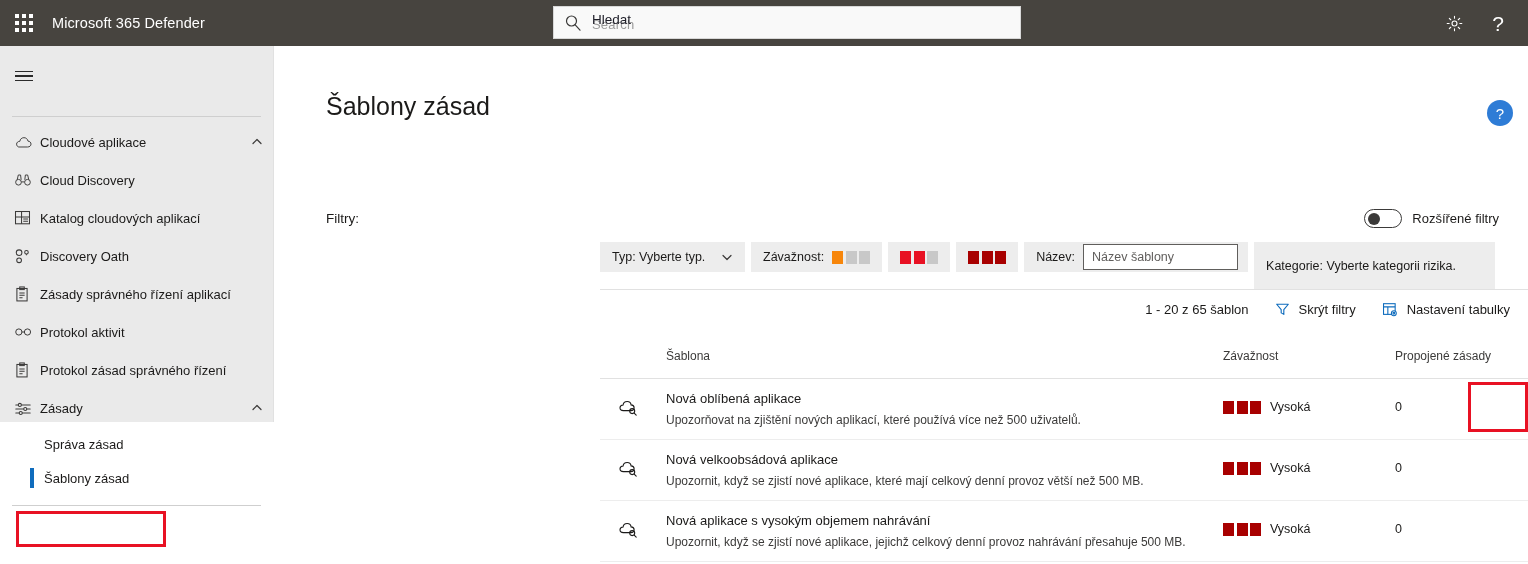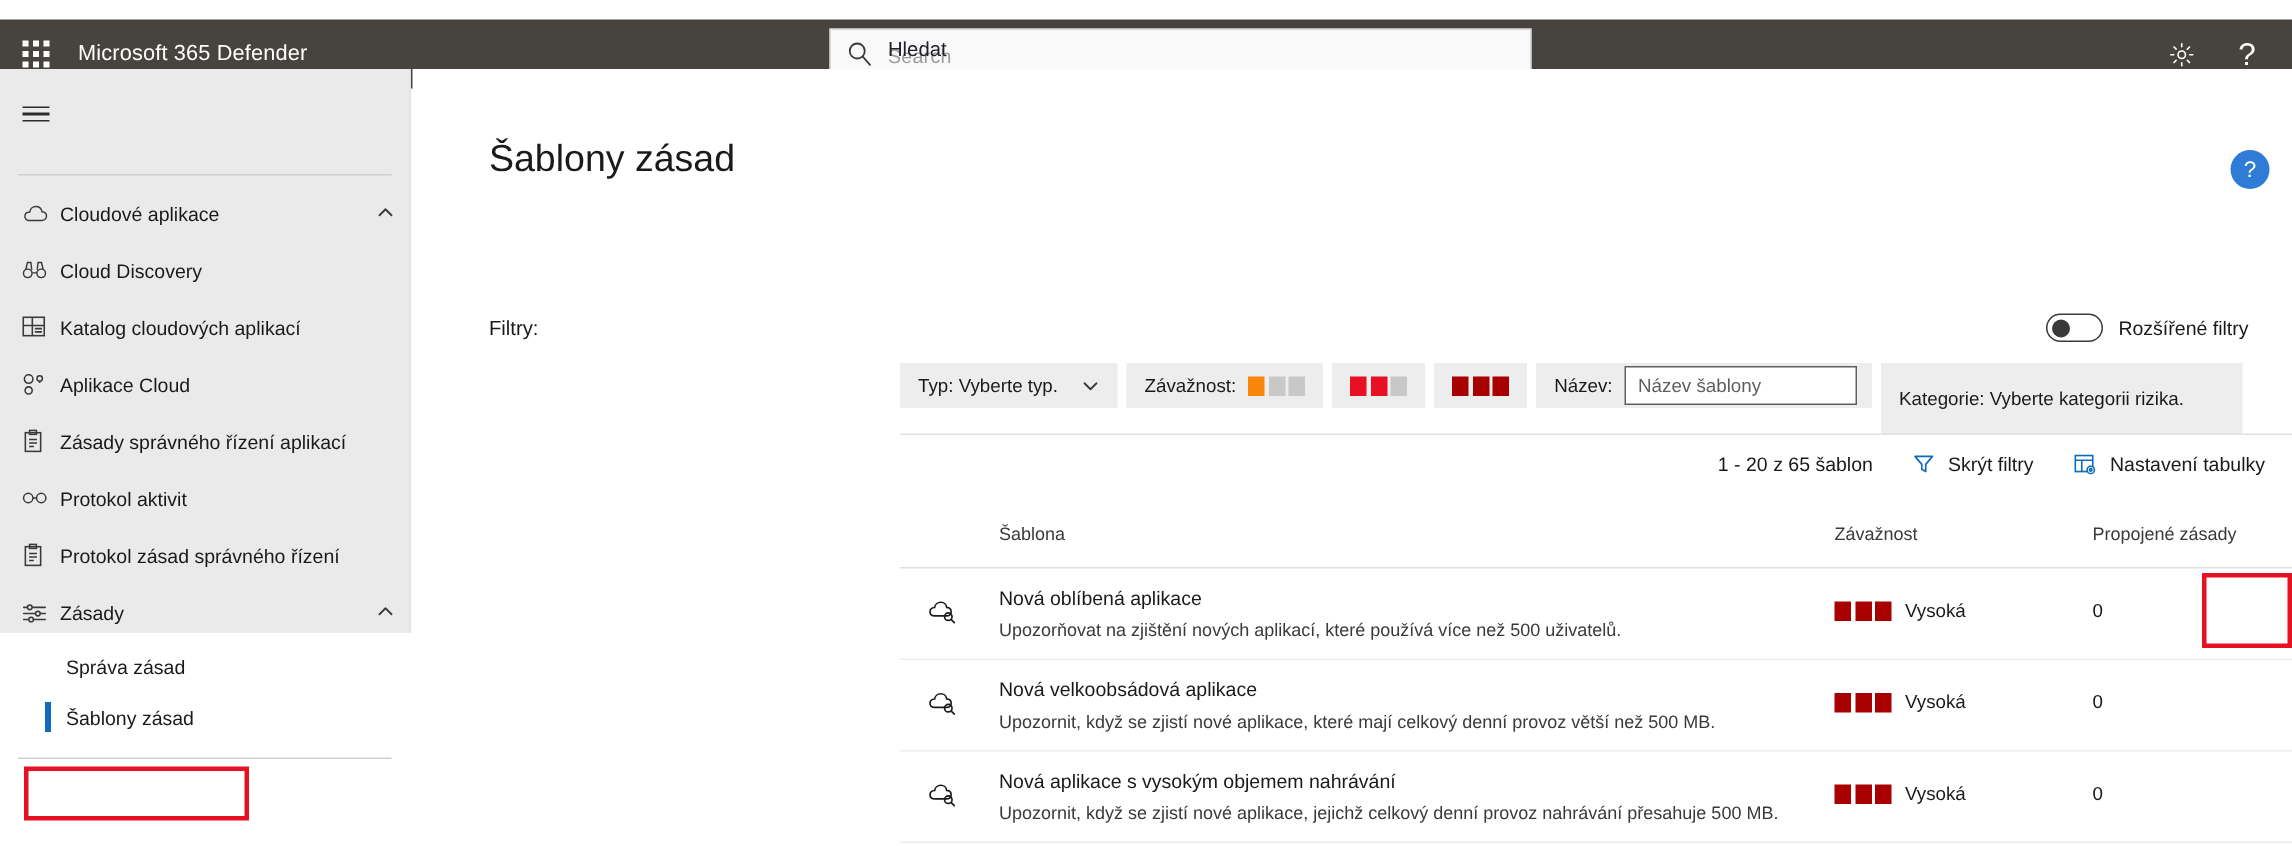--- a/index.html
+++ b/index.html
@@ -8,21 +8,21 @@
     margin: 0; padding: 0;
     width: 1528px; height: 564px;
     overflow: hidden;
     background: #ffffff;
     font-family: "Liberation Sans", "DejaVu Sans", sans-serif;
     color: #1b1a19;
   }
 
   
   .topbar {
-    position: absolute; top: 13px; left: 0;
+    position: absolute; top: 0; left: 0;
     width: 1528px; height: 46px;
     background: #47443f;
     display: flex; align-items: center;
   }
   .waffle {
     width: 48px; height: 46px;
     display: flex; align-items: center; justify-content: center;
     cursor: pointer;
   }
   .waffle-grid {
@@ -388,21 +388,21 @@
 
   <div class="nav-item">
     <span class="nav-ico">
       <svg viewBox="0 0 18 18" width="17" height="17" fill="none" stroke="#3b3a39" stroke-width="1.1">
         <circle cx="5.4" cy="5" r="3"></circle>
           <circle cx="13.2" cy="4.6" r="1.9"></circle>
           <circle cx="5.4" cy="13" r="2.5"></circle>
         <path d="M13.2 6.5v1.2"></path>
       </svg>
     </span>
-    <span class="nav-label">Aplikace Cloud</span>
+    <span class="nav-label">Discovery Oath</span>
   </div>
 
   <div class="nav-item">
     <span class="nav-ico">
       <svg viewBox="0 0 16 18" width="16" height="17" fill="none" stroke="#3b3a39" stroke-width="1.1">
         <rect x="2.6" y="2.6" width="10.8" height="13.2"></rect>
         <rect x="5.6" y="1" width="4.8" height="2.8"></rect>
         <path d="M5.2 7.4h5.6M5.2 9.9h5.6M5.2 12.4h3.4"></path>
       </svg>
     </span>

